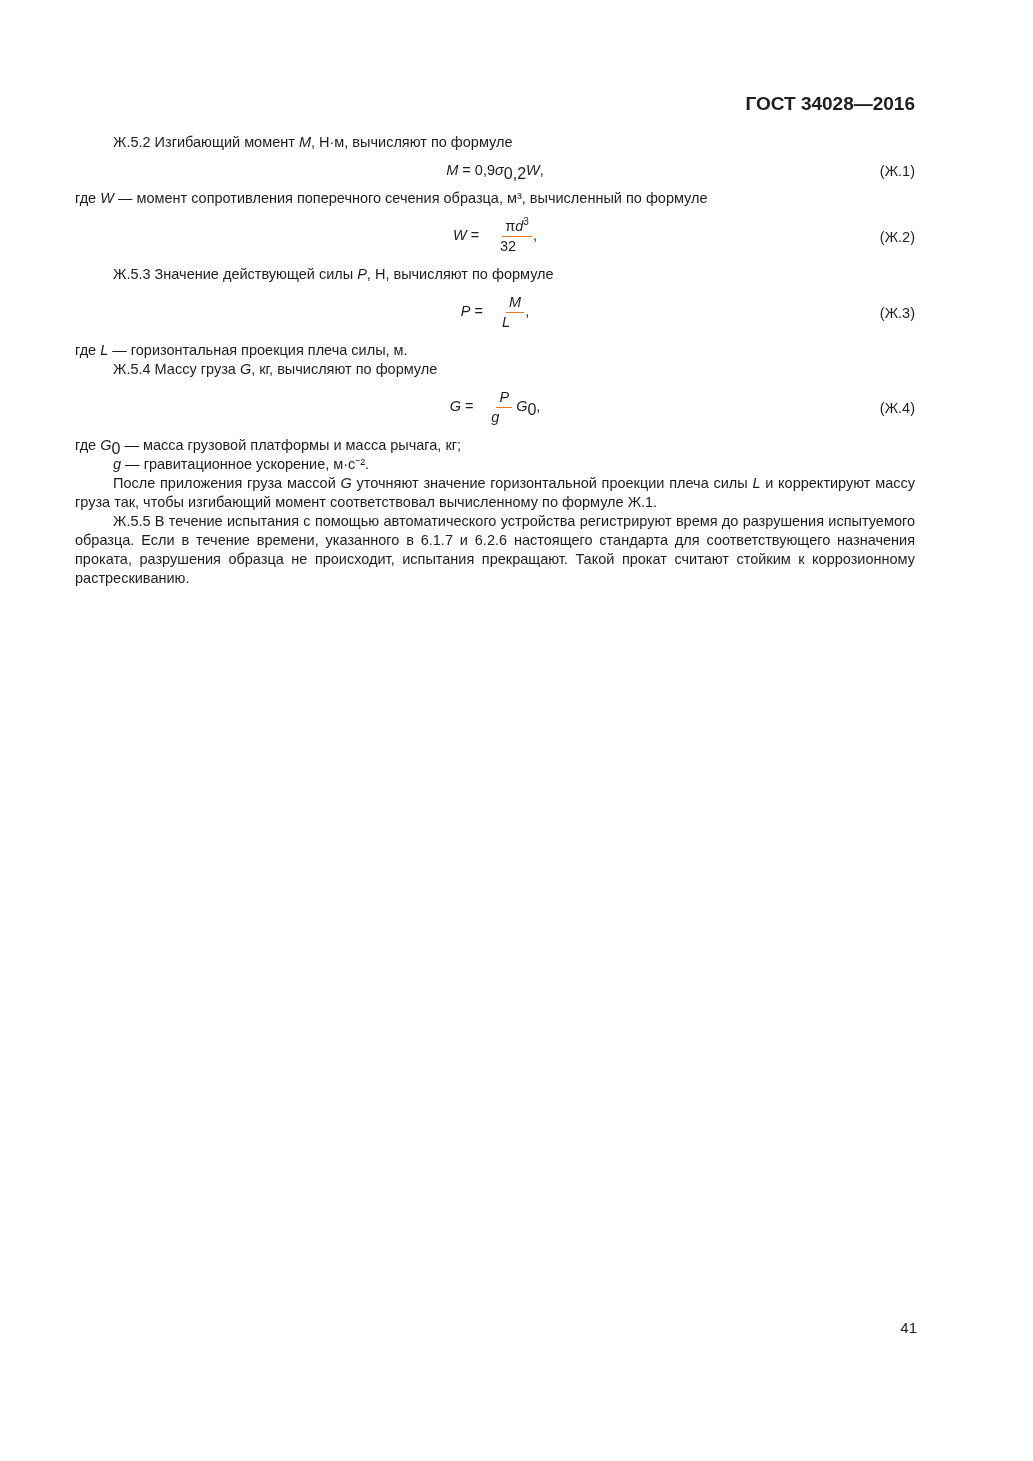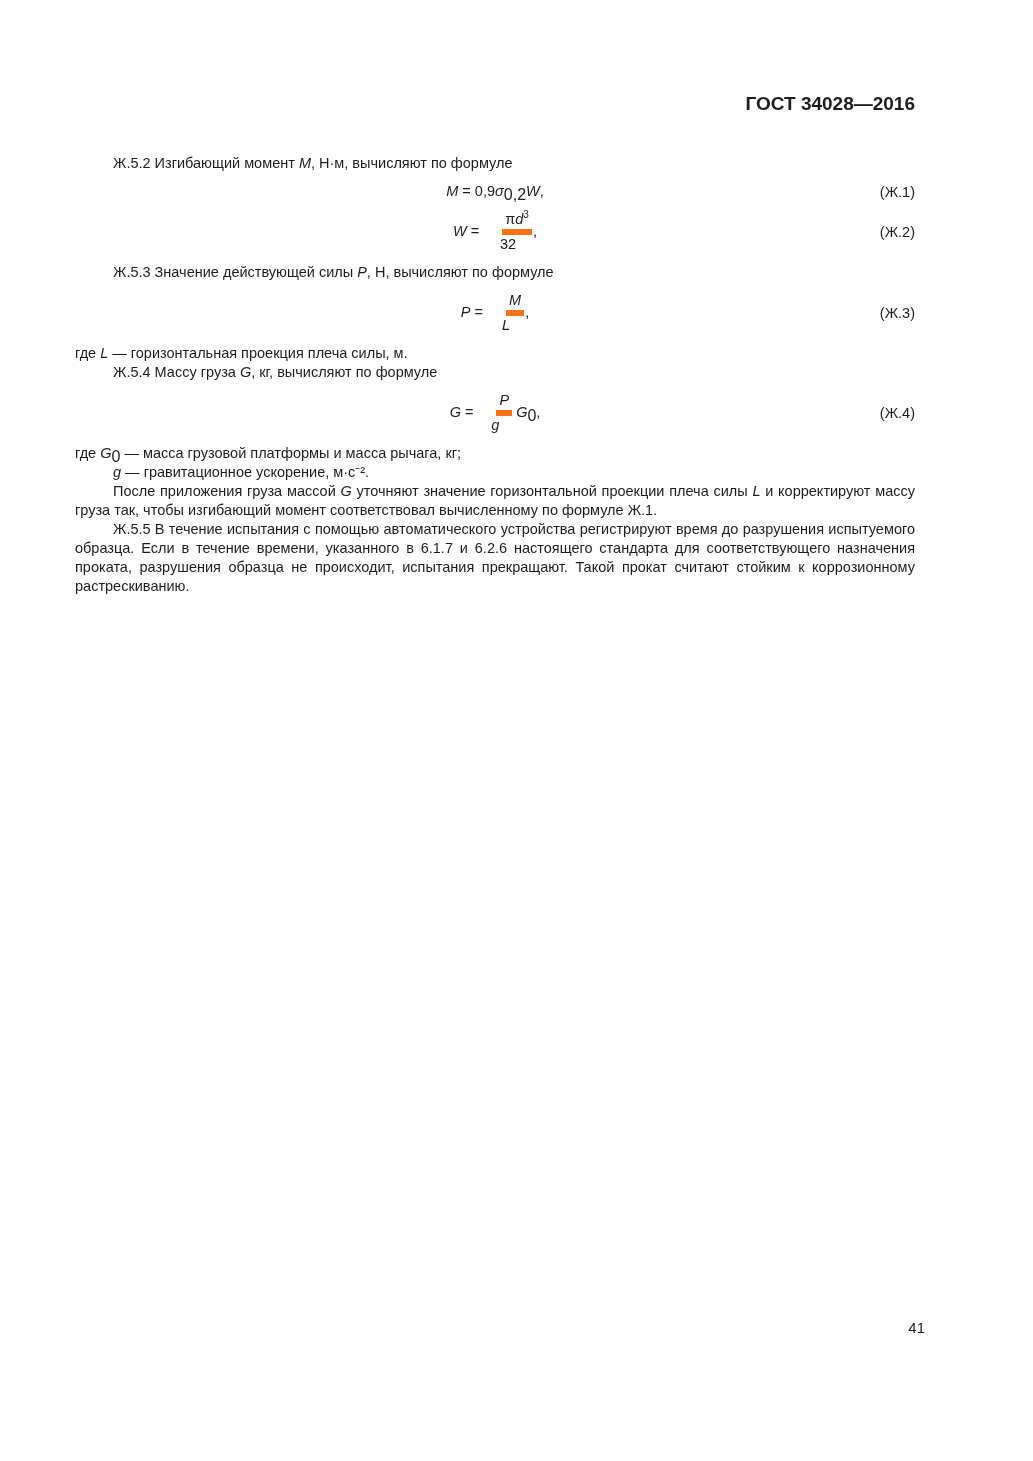--- a/index.html
+++ b/index.html
@@ -18,21 +18,21 @@
     position: absolute;
     top: 94px;
     left: 75px;
     width: 840px;
     text-align: right;
     font-weight: 700;
     font-size: 19px;
   }
   .content {
     position: absolute;
-    top: 154px;
+    top: 133px;
     left: 75px;
     width: 840px;
   }
   p { margin: 0; text-align: justify; }
   .indent { text-indent: 38px; }
   .var { font-style: italic; }
   sub { font-size: 16px; line-height: 0; }
   sup { font-size: 10px; line-height: 0; }
   .eq-row {
     position: relative;
@@ -49,35 +49,35 @@
     text-align: center;
   }
   .frac {
     display: inline-block;
     vertical-align: middle;
     text-align: center;
     margin: 0 1px;
   }
   .frac .num {
     display: block;
-    border-bottom: 6px solid #f97316;
+    border-bottom: 1px solid #f97316;
     padding: 0 3px 1px 3px;
     line-height: 17px;
     margin-left: 18px;
   }
   .frac .den {
     display: block;
     line-height: 17px;
     padding-top: 1px;
   }
   .post-term { margin-left: 3px; }
   .page-number {
     position: absolute;
     top: 1318px;
-    left: 85px;
+    left: 77px;
     width: 840px;
     text-align: right;
     font-size: 15px;
   }
 </style>
 </head>
 <body>
 
 <div class="page">
 
@@ -85,20 +85,21 @@
 
   <div class="content">
 
     <p class="indent"><span>Ж.5.2 Изгибающий момент </span><span class="var">M</span><span>, Н·м, вычисляют по формуле</span></p>
 
     <div class="eq-row">
       <span class="formula"><span class="var">M</span><span> = 0,9</span><span class="var">σ</span><sub>0,2</sub><span class="var">W</span><span>,</span></span>
       <span class="eq-label">(Ж.1)</span>
     </div>
 
+    <p><span>где </span><span class="var">W</span><span> — момент сопротивления поперечного сечения образца, м³, вычисленный по формуле</span></p>
 
     <div class="eq-row tall">
       <span class="formula"><span class="var">W</span><span> = </span><span class="frac"><span class="num"><span>π</span><span class="var">d</span><sup>3</sup></span><span class="den">32</span></span><span>,</span></span>
       <span class="eq-label">(Ж.2)</span>
     </div>
 
 
     <p class="indent"><span>Ж.5.3 Значение действующей силы </span><span class="var">P</span><span>, Н, вычисляют по формуле</span></p>
 
     <div class="eq-row tall">

